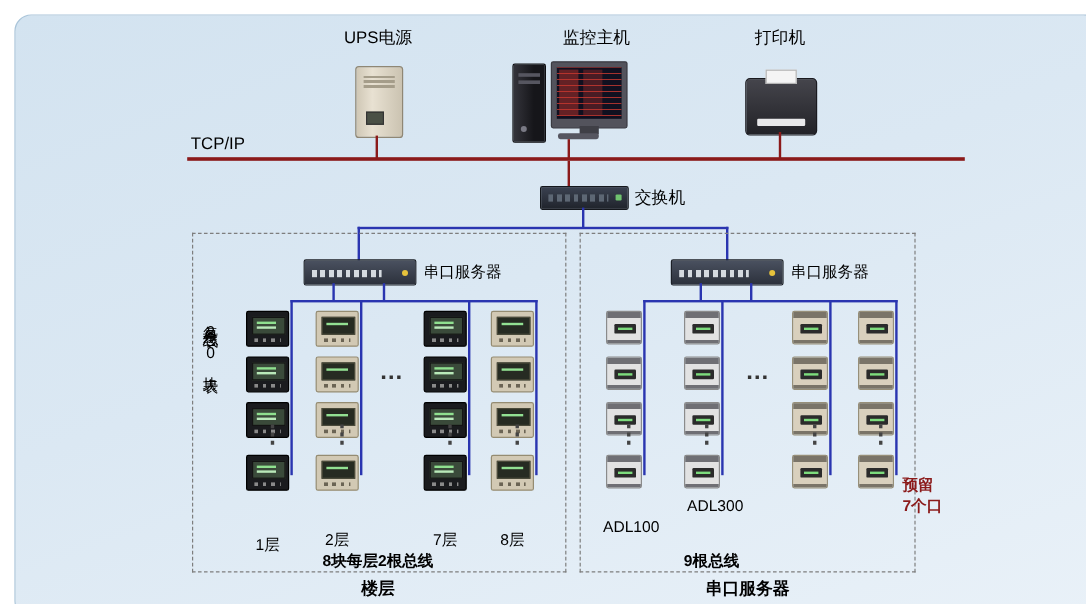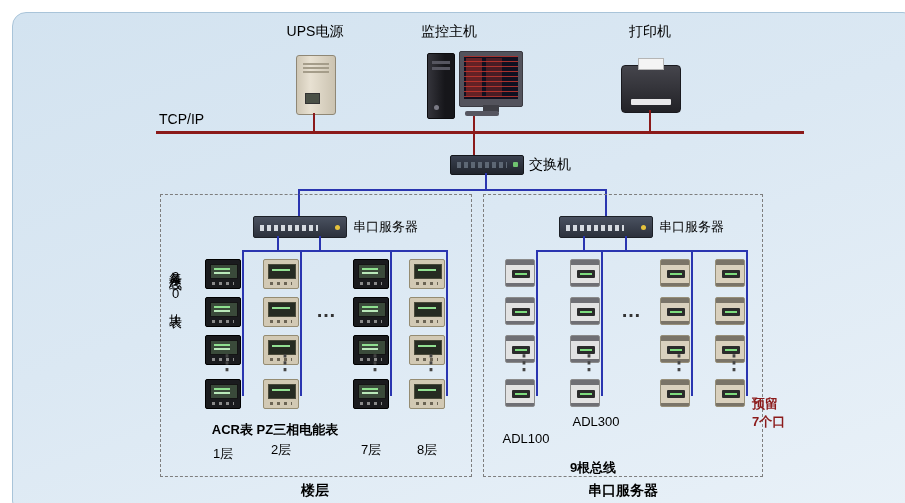--- a/index.html
+++ b/index.html
@@ -88,21 +88,21 @@
 
   .vdots{position:absolute;width:12px;text-align:center;font-size:20px;font-weight:bold;color:#444;line-height:22px;}
   .hdots{position:absolute;width:30px;text-align:center;font-size:20px;font-weight:bold;color:#333;}
 </style>
 </head>
 <body>
 
 <div class="canvas">
 
   <div class="lbl big center" style="left:270px;top:10px;width:64px;">UPS电源</div>
-  <div class="lbl big center" style="left:404px;top:10px;width:64px;">监控主机</div>
+  <div class="lbl big center" style="left:452px;top:10px;width:64px;">监控主机</div>
   <div class="lbl big center" style="left:607px;top:10px;width:60px;">打印机</div>
 
   <div class="ups"></div>
   <div class="tower"></div>
   <div class="monitor">
     <div class="screen"></div>
   </div>
   <div class="stand"></div>
   <div class="sbase"></div>
   <div class="printer"></div>
@@ -223,25 +223,25 @@
   <div class="mod tan" style="left:702px;top:366px;"></div>
 
   <div class="vdots" style="left:501px;top:338px;">⋮</div>
   <div class="vdots" style="left:566px;top:338px;">⋮</div>
   <div class="vdots" style="left:656px;top:338px;">⋮</div>
   <div class="vdots" style="left:711px;top:338px;">⋮</div>
   <div class="hdots" style="left:603px;top:286px;">…</div>
 
   <div class="vside">每条总线20块表</div>
 
-  <div class="lbl bold center" style="left:187px;top:408px;width:150px;">ACR表 PZ三相电能表</div>
   <div class="lbl center" style="left:196px;top:432px;width:28px;">1层</div>
   <div class="lbl center" style="left:254px;top:428px;width:28px;">2层</div>
   <div class="lbl center" style="left:344px;top:428px;width:28px;">7层</div>
   <div class="lbl center" style="left:400px;top:428px;width:28px;">8层</div>
+  <div class="lbl bold center" style="left:222px;top:446px;width:160px;">8块每层2根总线</div>
   <div class="lbl bold big center" style="left:272px;top:469px;width:60px;">楼层</div>
 
   <div class="lbl center" style="left:479px;top:418px;width:68px;">ADL100</div>
   <div class="lbl center" style="left:549px;top:401px;width:68px;">ADL300</div>
   <div class="lbl red" style="left:739px;top:382px;">
     <span style="display:block;">预留</span>
     <span style="display:block;">7个口</span>
   </div>
   <div class="lbl bold center" style="left:530px;top:446px;width:100px;">9根总线</div>
   <div class="lbl bold big center" style="left:564px;top:469px;width:92px;">串口服务器</div>

